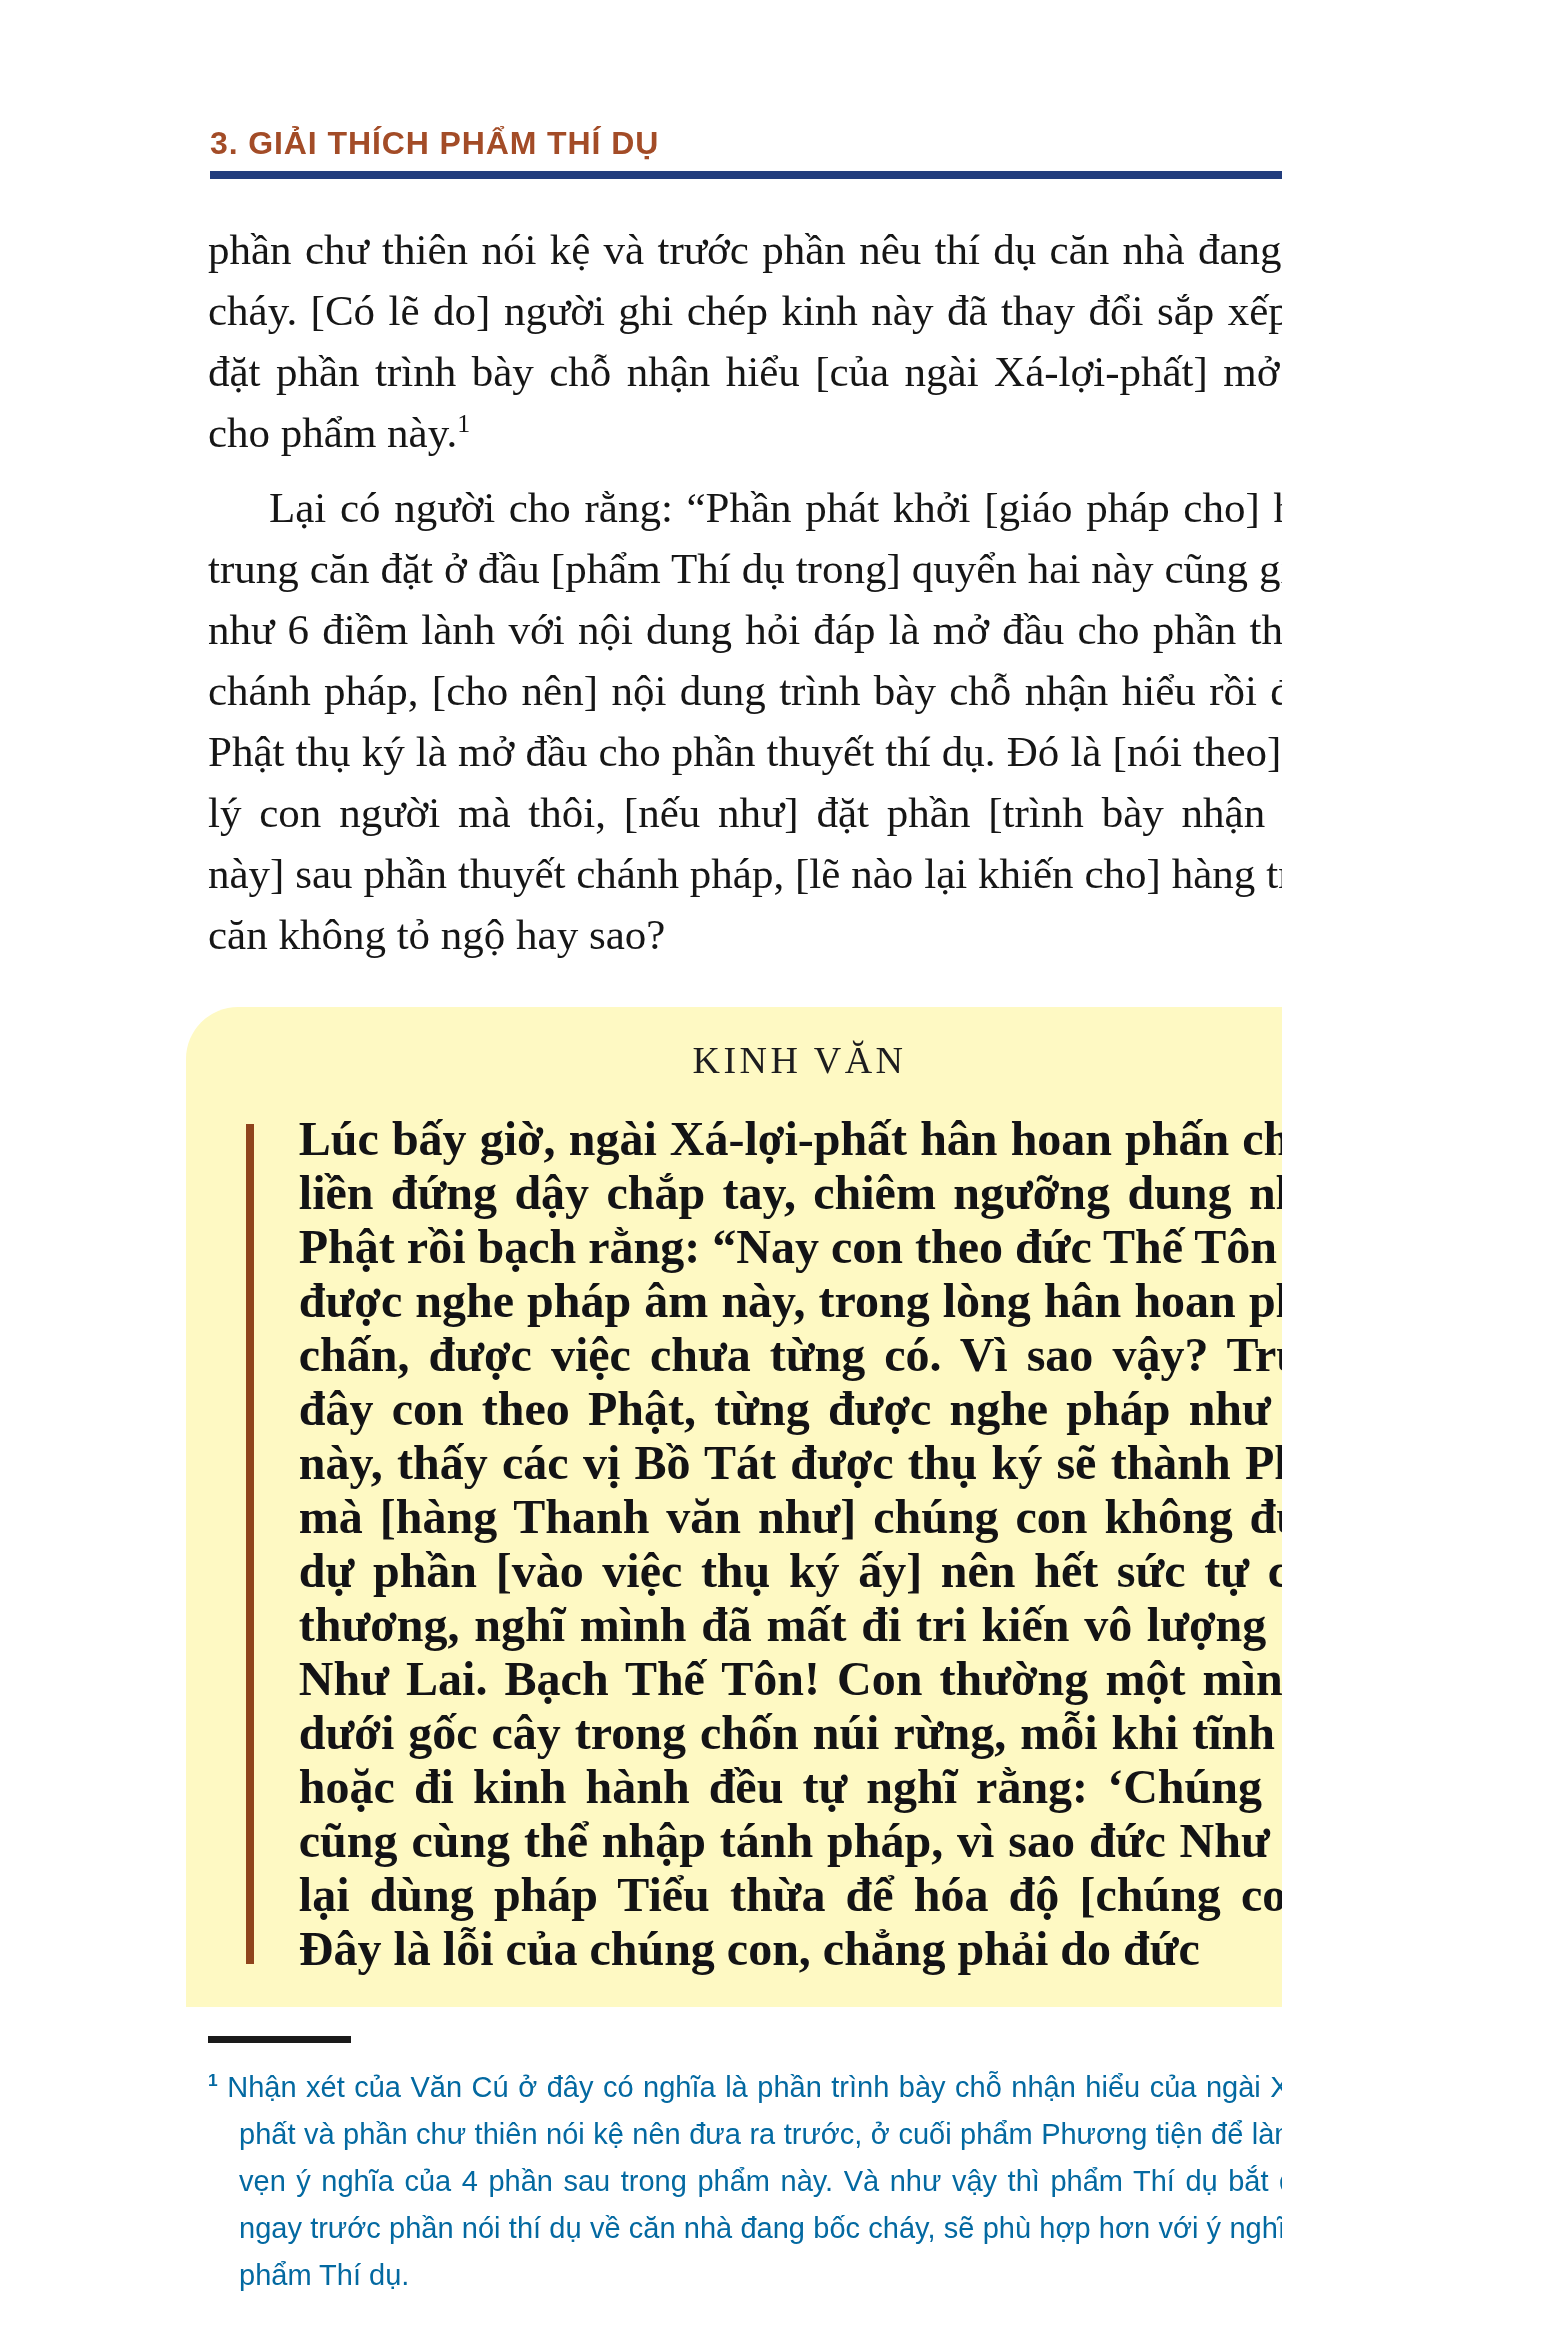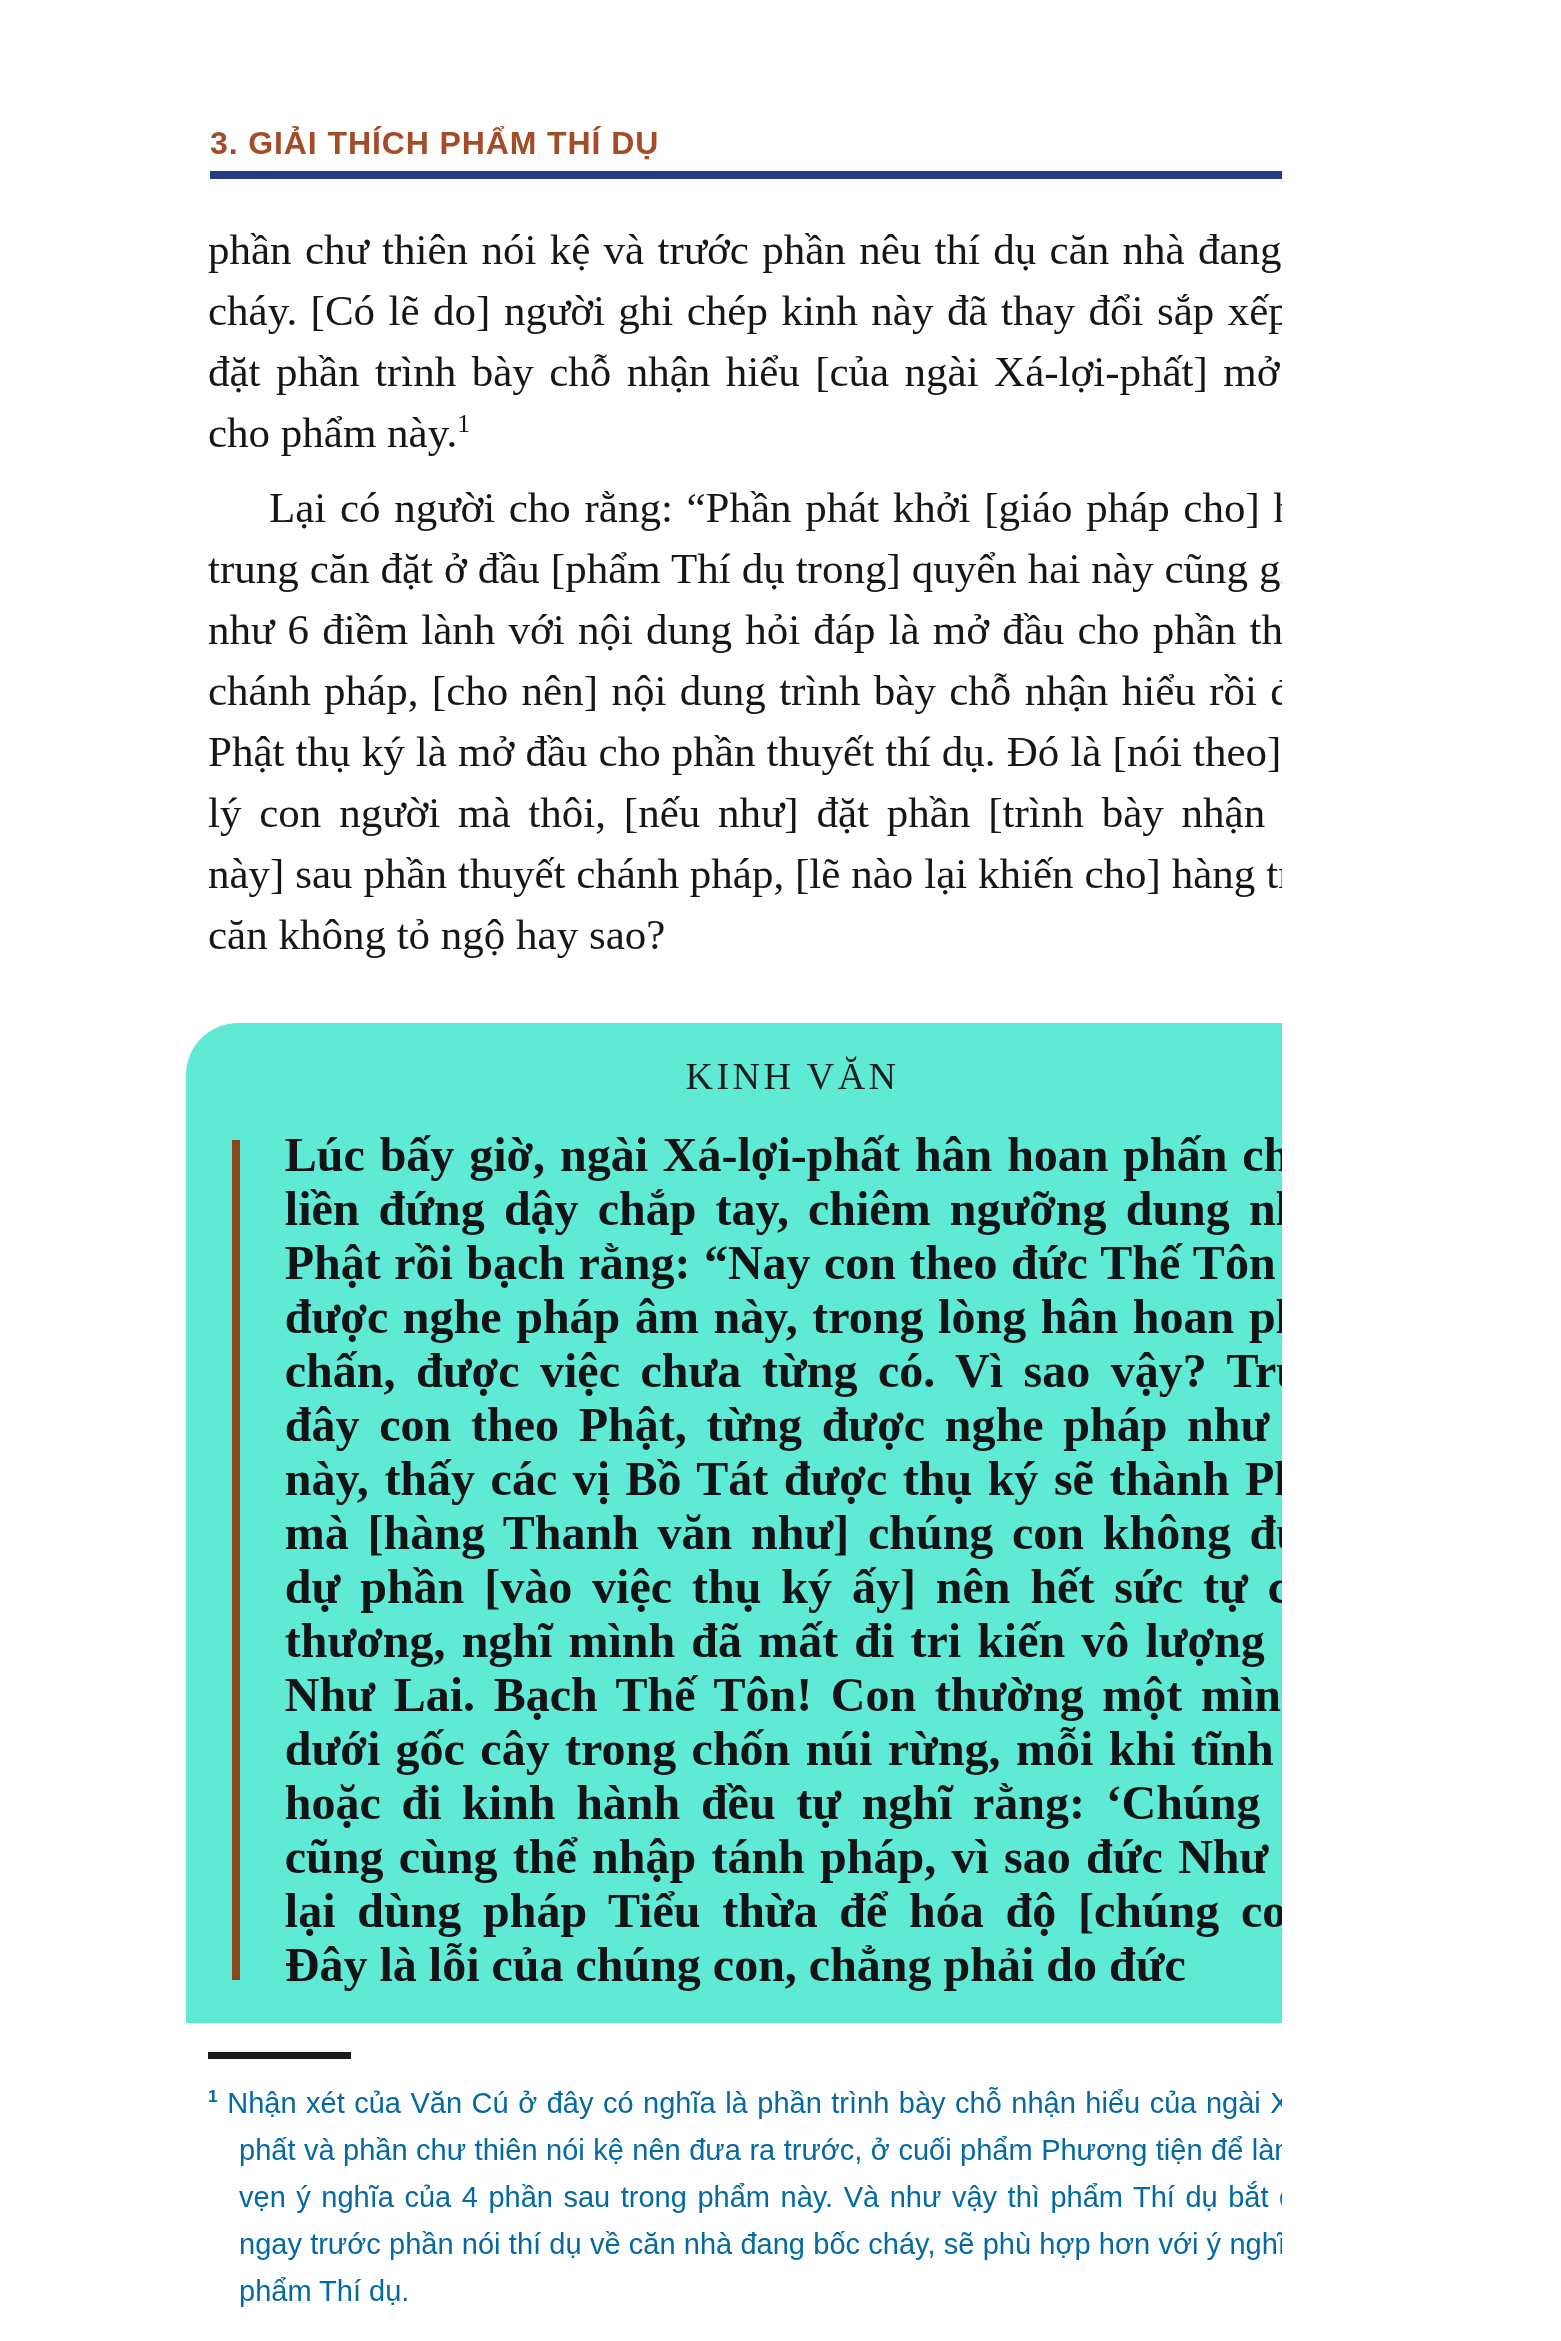--- a/index.html
+++ b/index.html
@@ -18,23 +18,23 @@
   
   .content{position:absolute;left:208px;top:219px;width:1149px;}
   .body-par{font-size:43px;line-height:61px;text-align:justify;margin:0;}
   .body-par + .body-par{margin-top:14px;}
   .body-par.indented{text-indent:61px;}
   sup.fn-ref{font-size:60%;vertical-align:super;line-height:0;}
 
   .section-heading{font-size:44px;font-weight:bold;margin:36px 0 0 0;letter-spacing:0px;}
 
   
-  .kinhvan-box{margin-top:58px;margin-left:-22px;width:1191px;box-sizing:border-box;
-               background:#5eead4;border-radius:52px 52px 0 0;
-               padding:26px 24px 31px 46px;}
+  .kinhvan-box{margin-top:42px;margin-left:-22px;width:1191px;box-sizing:border-box;
+               background:#fef9c3;border-radius:52px 52px 0 0;
+               padding:26px 24px 31px 60px;}
   .kinhvan-label{text-align:center;font-size:38px;letter-spacing:3.5px;color:#1d1d1f;
                  margin:5.2px 0 29.5px 0;font-weight:normal;}
   .quote-row{display:flex;align-items:stretch;}
   .quote-bar{flex:0 0 7.8px;width:7.8px;background:#8F441C;margin-right:45px;
              margin-top:12px;margin-bottom:12px;}
   .quote-text{font-size:48px;line-height:54px;font-weight:bold;text-align:justify;
               color:#131315;margin:0;}
 
   
   .footnote-sep{width:143px;height:7px;background:#1a1a1a;margin-top:29.5px;}

